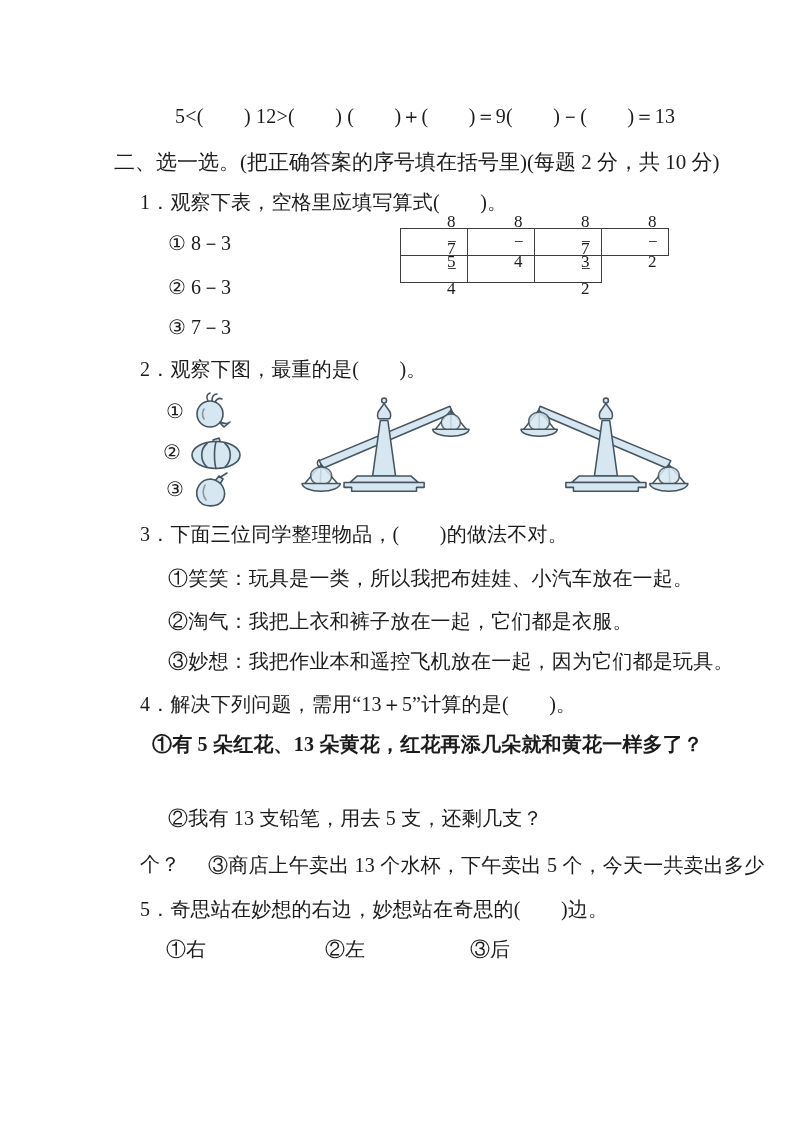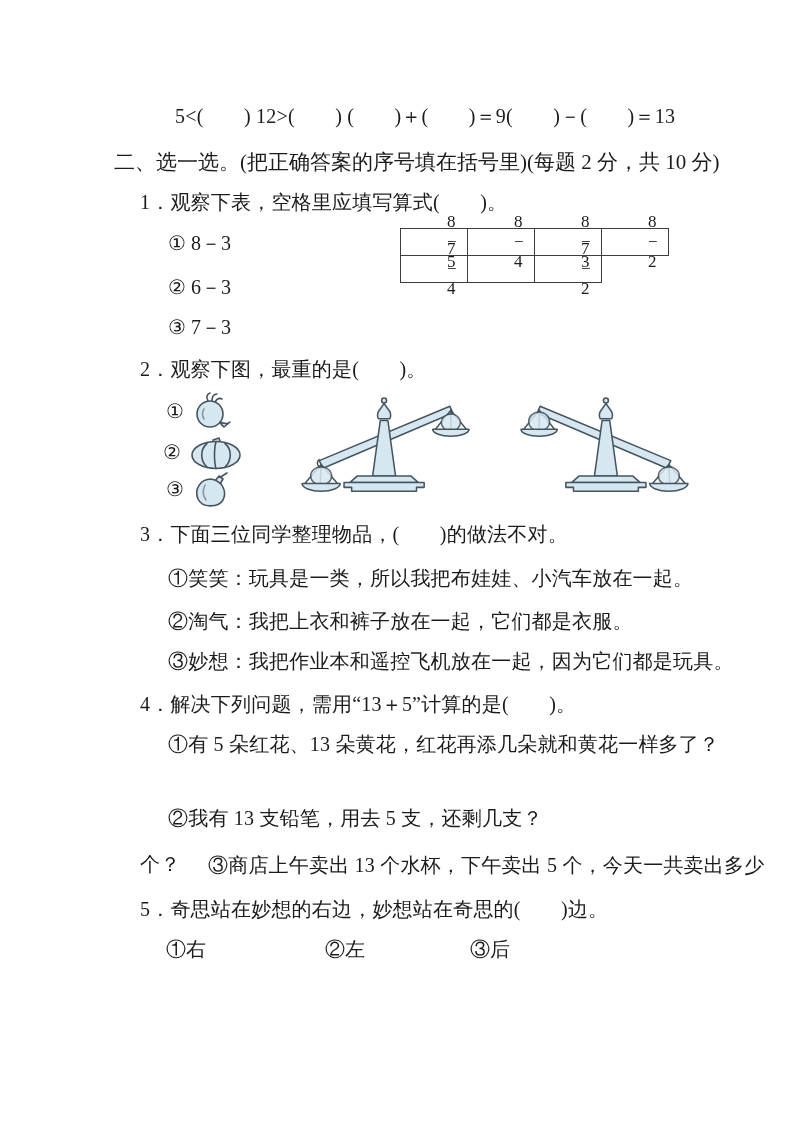--- a/index.html
+++ b/index.html
@@ -126,21 +126,21 @@
     <path class="fig-fill fig-stroke" d="M46,95 L130,95 L130,100 L122,100 L122,104 L54,104 L54,100 L46,100 z"></path>
   </g>
 </svg>
 
 <div class="abs line" style="left:140px; top:521px;">3．下面三位同学整理物品，(　　)的做法不对。</div>
 <div class="abs line" style="left:168px; top:565px;">①笑笑：玩具是一类，所以我把布娃娃、小汽车放在一起。</div>
 <div class="abs line" style="left:168px; top:608px;">②淘气：我把上衣和裤子放在一起，它们都是衣服。</div>
 <div class="abs line" style="left:168px; top:648px;">③妙想：我把作业本和遥控飞机放在一起，因为它们都是玩具。</div>
 
 <div class="abs line" style="left:140px; top:691px;">4．解决下列问题，需用“13＋5”计算的是(　　)。</div>
-<div class="abs line" style="left:168px; top:731px;">①有 5 朵红花、13 朵黄花，红花再添几朵就和黄花一样多了？</div>
+<div class="abs line" style="left:152px; top:731px;font-weight:bold;">①有 5 朵红花、13 朵黄花，红花再添几朵就和黄花一样多了？</div>
 <div class="abs line" style="left:168px; top:772px;margin-top:33px;">②我有 13 支铅笔，用去 5 支，还剩几支？</div>
 <div class="abs line" style="left:168px; top:852px;margin-left:40px;">③商店上午卖出 13 个水杯，下午卖出 5 个，今天一共卖出多少</div>
 <div class="abs line" style="left:140px; top:851px;">个？</div>
 
 <div class="abs line" style="left:140px; top:896px;">5．奇思站在妙想的右边，妙想站在奇思的(　　)边。</div>
 <div class="abs opt" style="left:166px; top:936px;">①右</div>
 <div class="abs opt" style="left:325px; top:936px;">②左</div>
 <div class="abs opt" style="left:470px; top:936px;">③后</div>
 
 </body></html>

